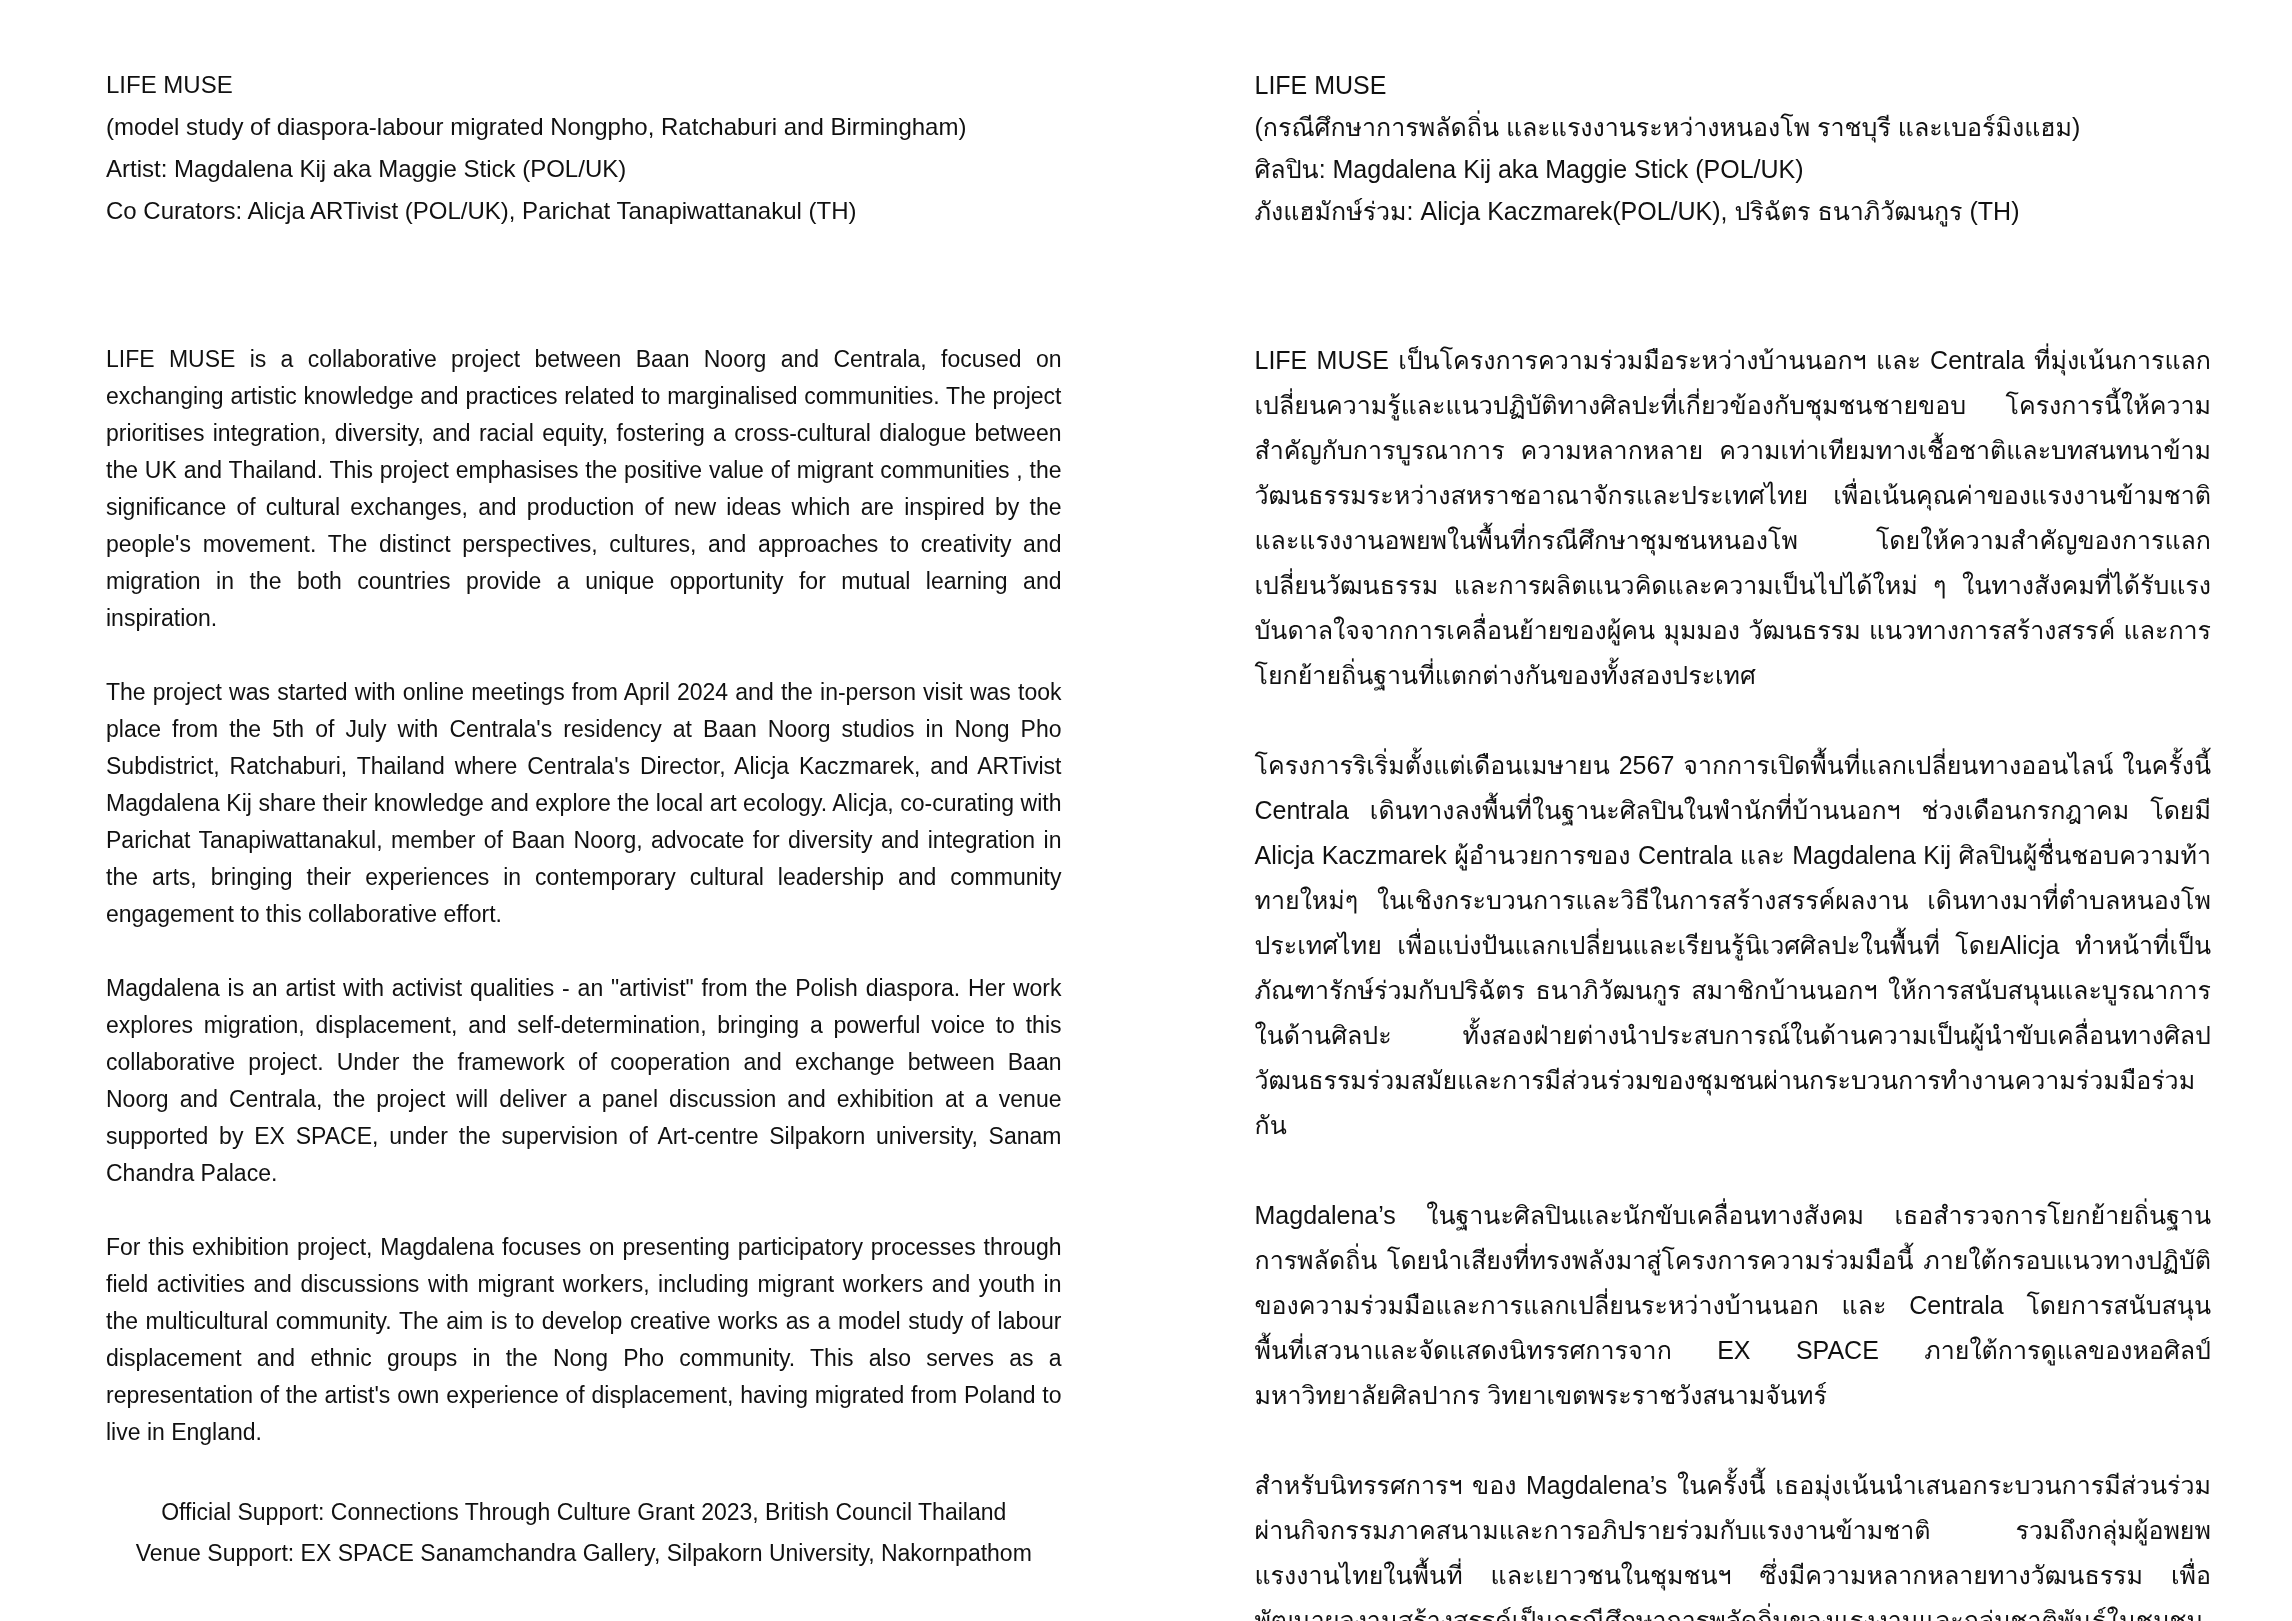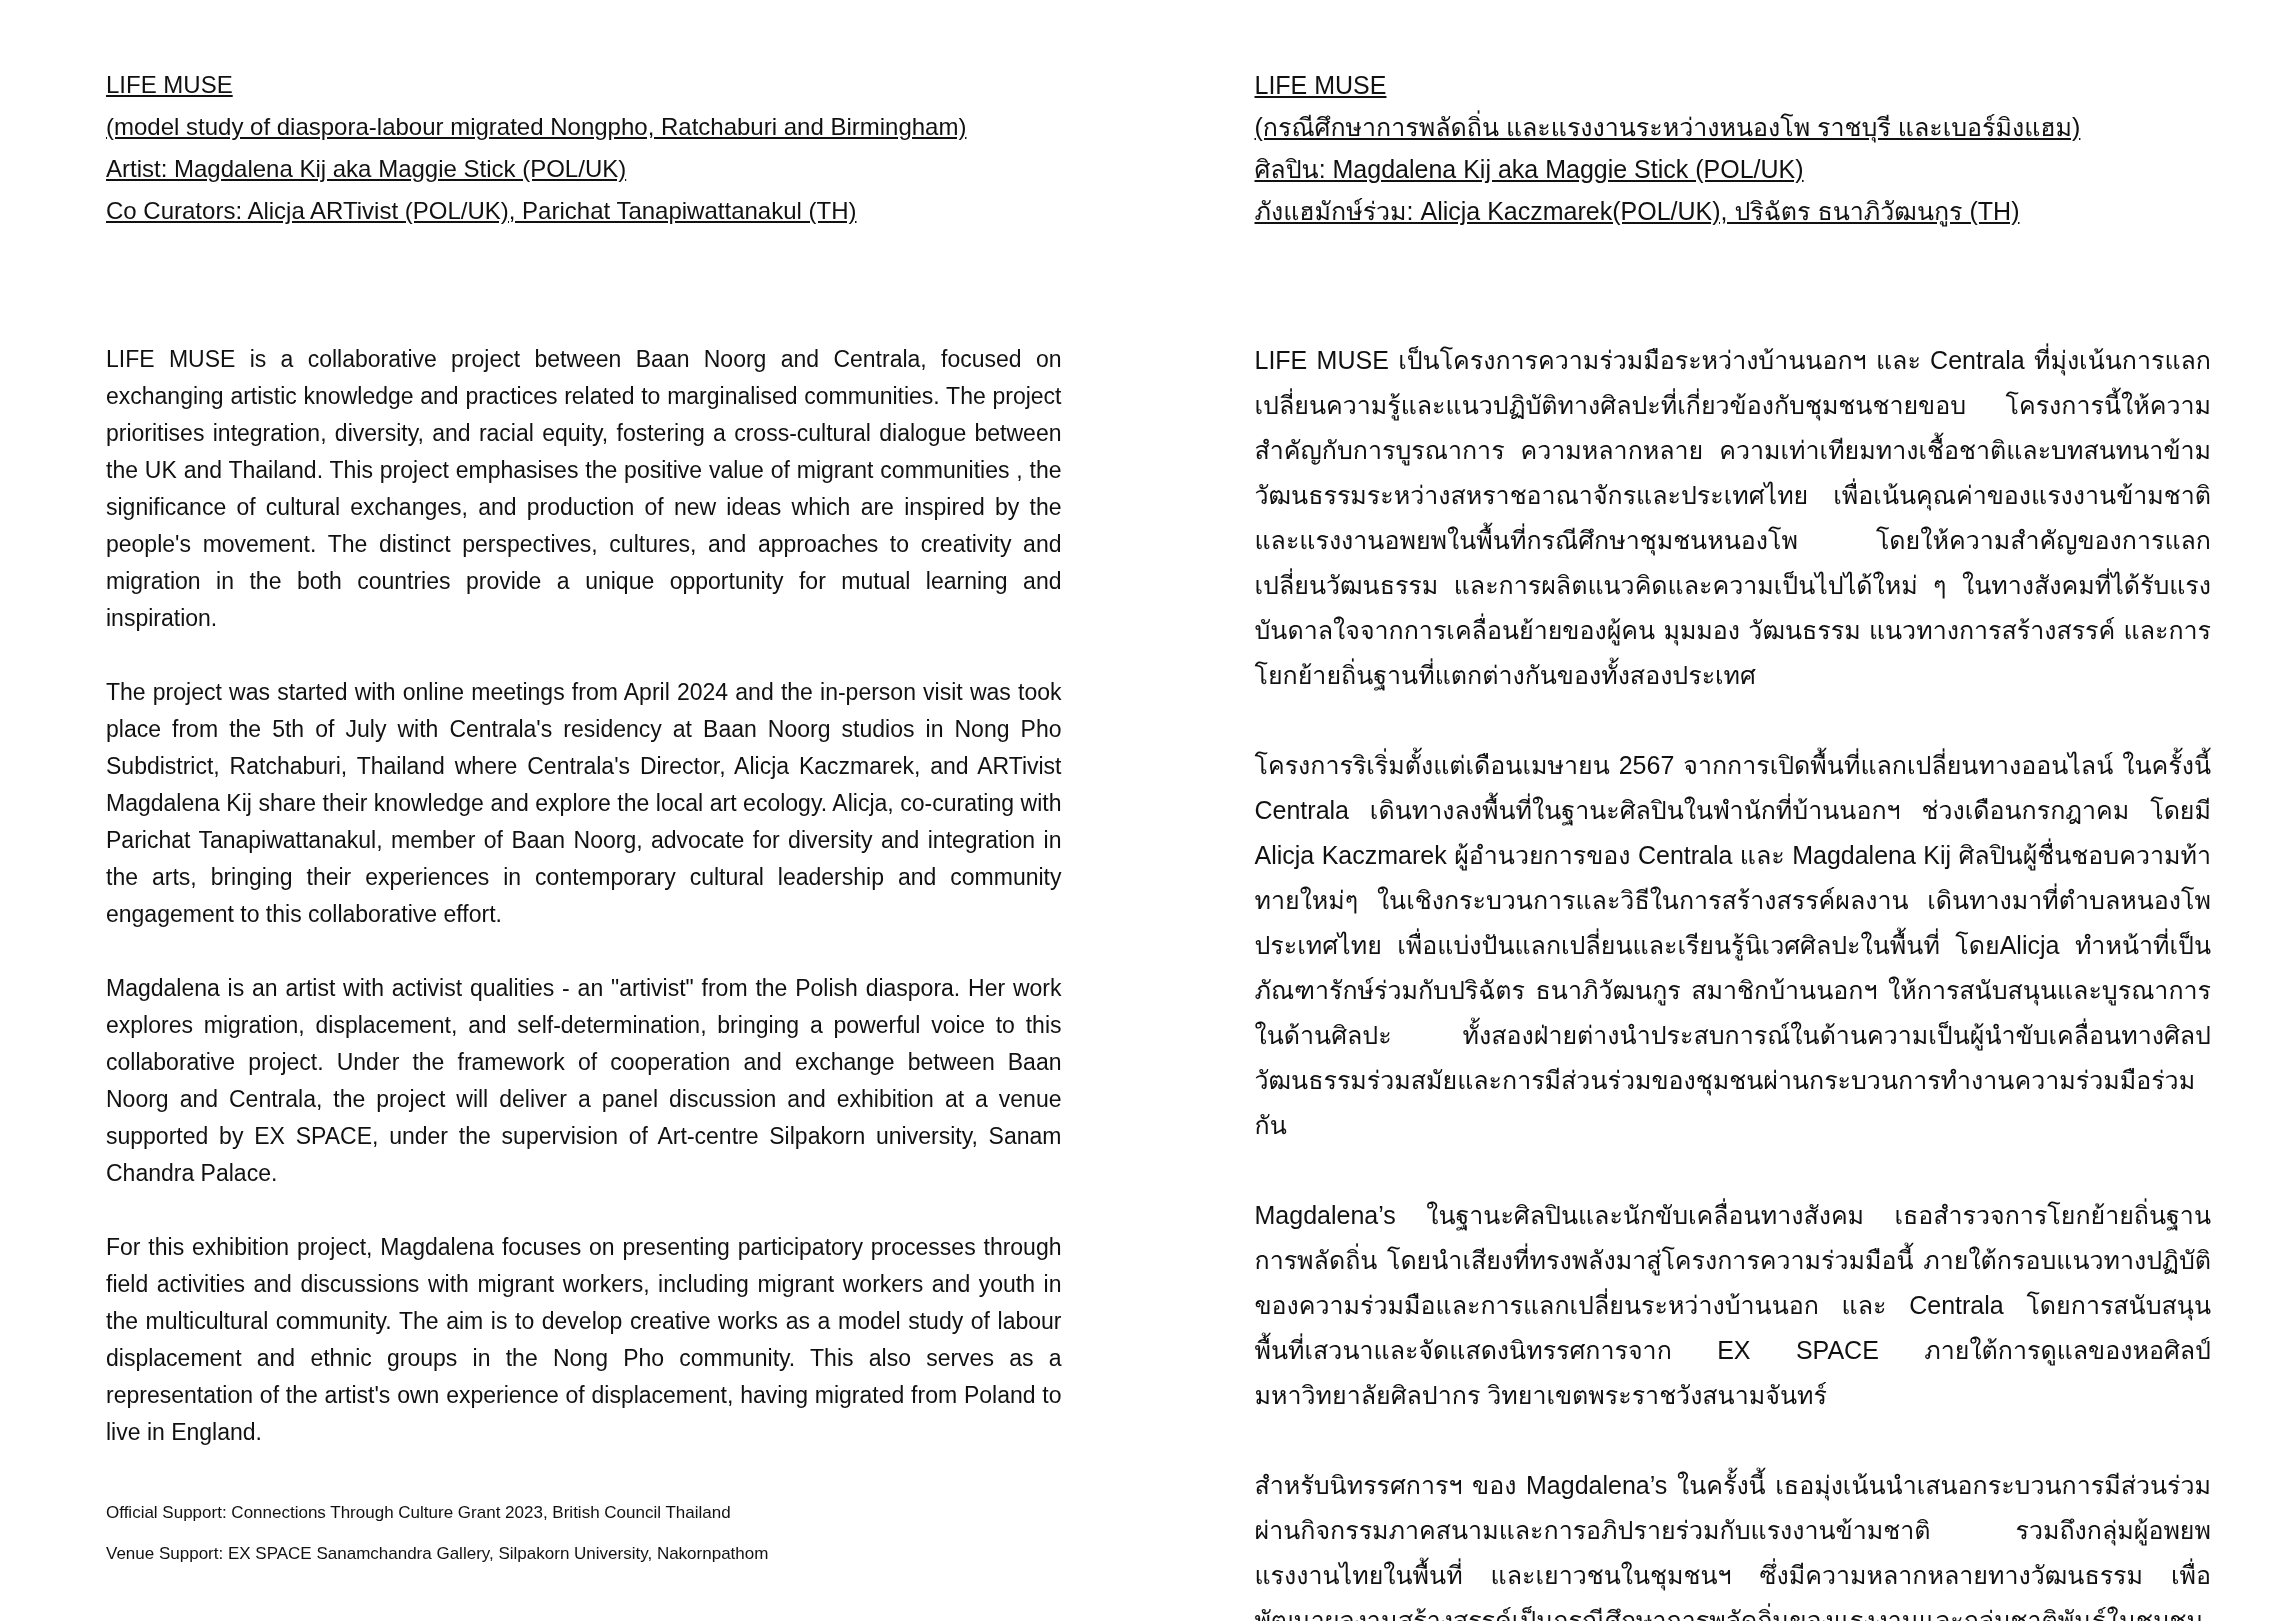--- a/index.html
+++ b/index.html
@@ -27,21 +27,20 @@
     flex-direction: column;
     height: 100%;
   }
   .col-left  { width: 956px; }
   .col-right { width: 973px; }
 
   .doc-header {
     font-size: 24px;
     line-height: 42px;
     white-space: nowrap;
-    text-decoration: underline;
   }
   .col-right .doc-header {
     font-size: 25px;
   }
 
   .body-text {
     margin-top: 109px;
   }
   .body-text p {
     font-size: 23px;
@@ -53,23 +52,24 @@
     margin-top: 106px;
   }
   .col-right .body-text p {
     font-size: 25px;
     line-height: 45px;
     margin: 0 16px 45px 0;
   }
 
   .doc-footer {
     margin-top: auto;
-    font-size: 17px;
+    font-size: 23px;
     line-height: 41px;
     white-space: nowrap;
+    text-align: center;
   }
 </style>
 </head>
 <body>
 
 <div class="page">
 
   <div class="col col-left">
     <div class="doc-header">
       <div>LIFE MUSE</div>

